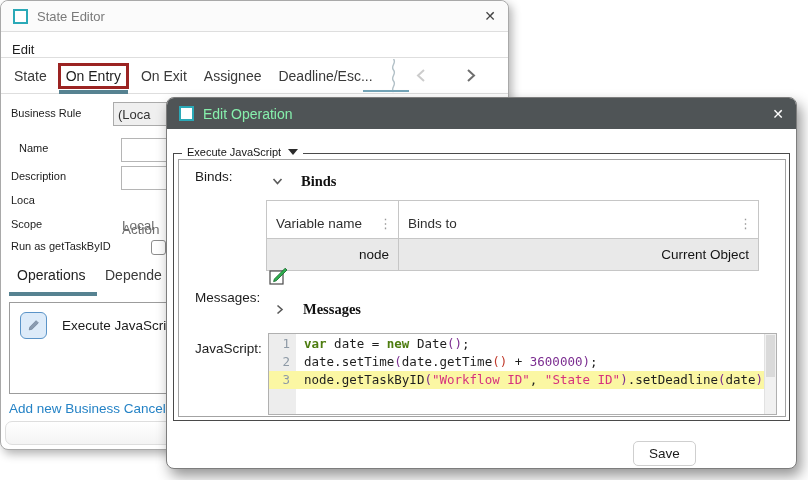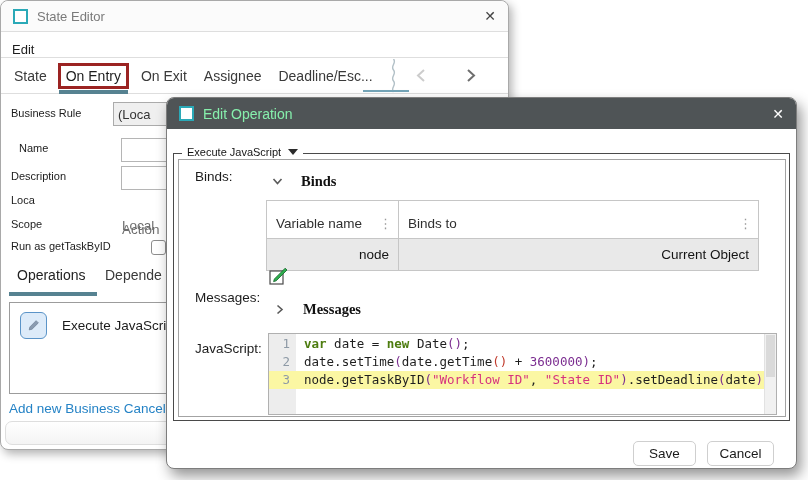--- a/index.html
+++ b/index.html
@@ -235,14 +235,13 @@
         <div class="code-line"><span class="ln">1</span><span class="lt"><span class="tk-kw">var</span><span class="tk-pl"> date = </span><span class="tk-kw">new</span><span class="tk-pl"> Date</span><span class="tk-b1">()</span><span class="tk-pl">;</span></span></div>
         <div class="code-line"><span class="ln">2</span><span class="lt"><span class="tk-pl">date.setTime</span><span class="tk-b1">(</span><span class="tk-pl">date.getTime</span><span class="tk-b2">()</span><span class="tk-pl"> + </span><span class="tk-num">3600000</span><span class="tk-b1">)</span><span class="tk-pl">;</span></span></div>
         <div class="code-line hl"><span class="ln">3</span><span class="lt"><span class="tk-pl">node.getTaskByID</span><span class="tk-b1">(</span><span class="tk-str">"Workflow ID"</span><span class="tk-pl">, </span><span class="tk-str">"State ID"</span><span class="tk-b1">)</span><span class="tk-pl">.setDeadline</span><span class="tk-b1">(</span><span class="tk-pl">date</span><span class="tk-b1">)</span><span class="tk-pl">;</span></span></div>
       </div>
     <div class="code-scrollbar">
       <div class="code-scroll-thumb"></div>
     </div>
   </div>
 
   <div class="dlg-btn btn-save">Save</div>
-  <div class="dlg-btn btn-cancel">Cancel</div>
 </div>
 
 </body></html>

